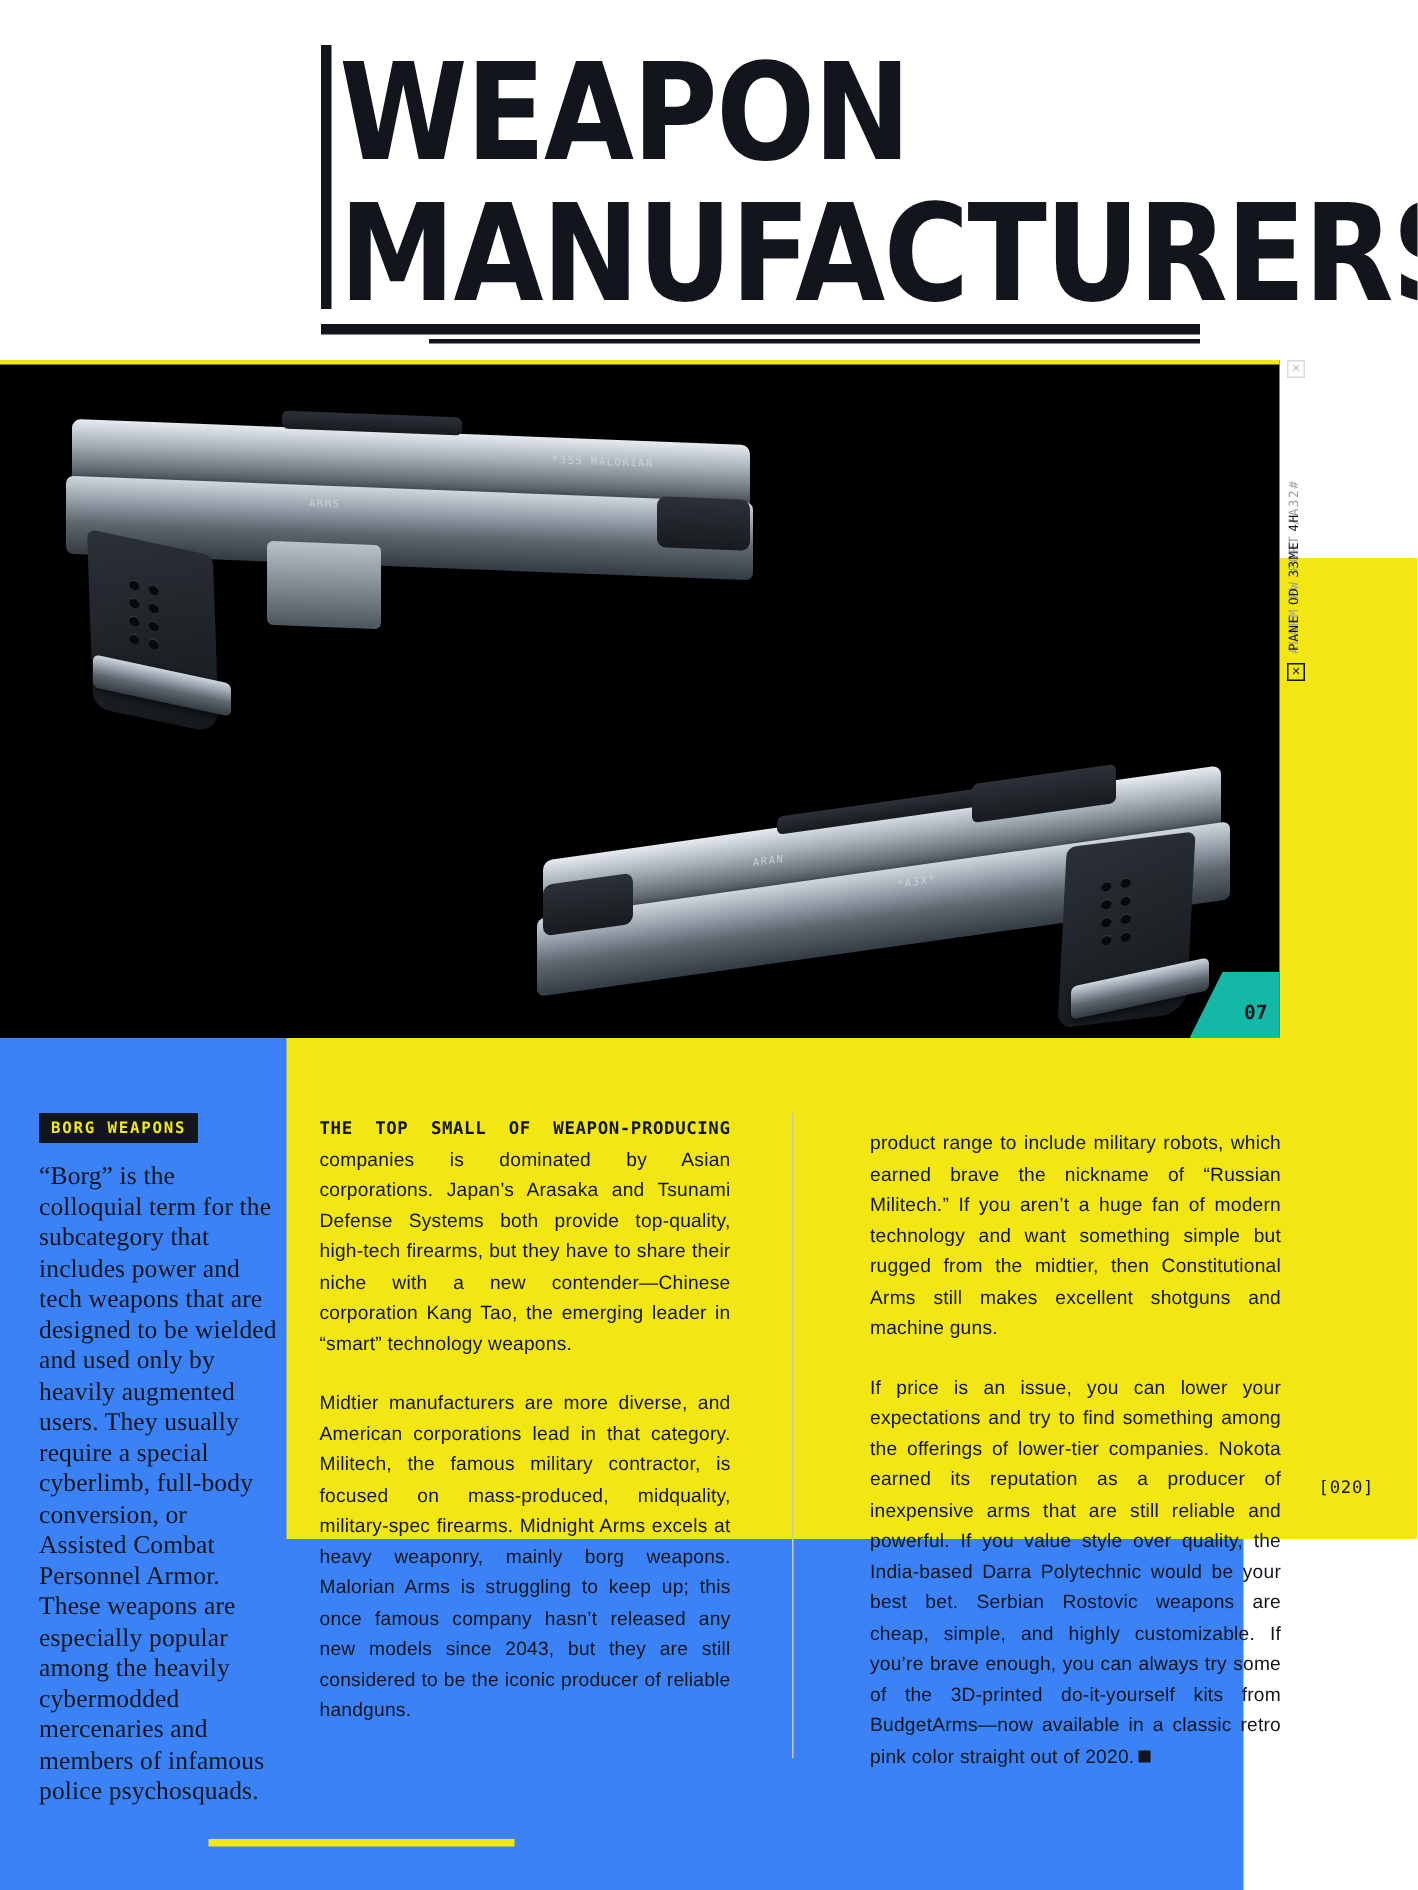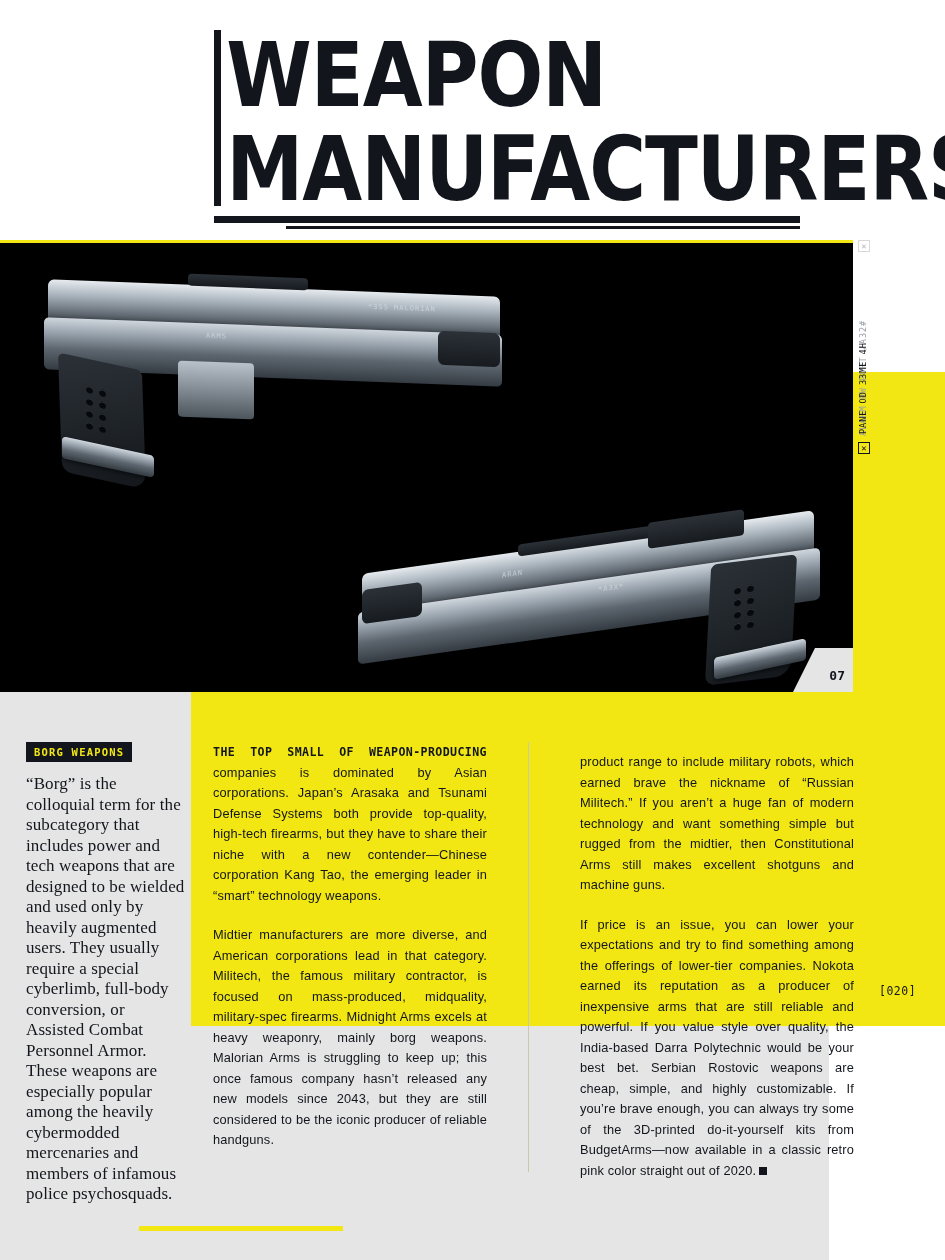--- a/index.html
+++ b/index.html
@@ -110,21 +110,21 @@
     top: 372px;
     width: 92px;
     height: 320px;
     background: #f2e713;
   }
   
   .hero-corner {
     position: absolute;
     right: 0; bottom: 0;
     width: 60px; height: 44px;
-    background: #e5e5e5;
+    background: #14b8a6;
     clip-path: polygon(22px 0, 60px 0, 60px 44px, 0 44px);
     z-index: 6;
   }
   .hero-corner span {
     position: absolute;
     right: 8px; bottom: 9px;
     font-family: "DejaVu Sans Mono", monospace;
     font-size: 13px;
     font-weight: 700;
     color: #12161c;
@@ -206,21 +206,21 @@
     white-space: nowrap;
     height: 176px;
   }
   .side-strip .vtext.onyellow { color: #12161c; }
 
   
   .lower {
     position: absolute;
     left: 0; top: 692px;
     width: 829px; height: 568px;
-    background: #e5e5e5;
+    background: #3b82f6;
   }
   .yellow-panel {
     position: absolute;
     left: 191px;
     top: 0;
     width: 754px;
     height: 334px;
     background: #f2e713;
   }
   .left-col {

